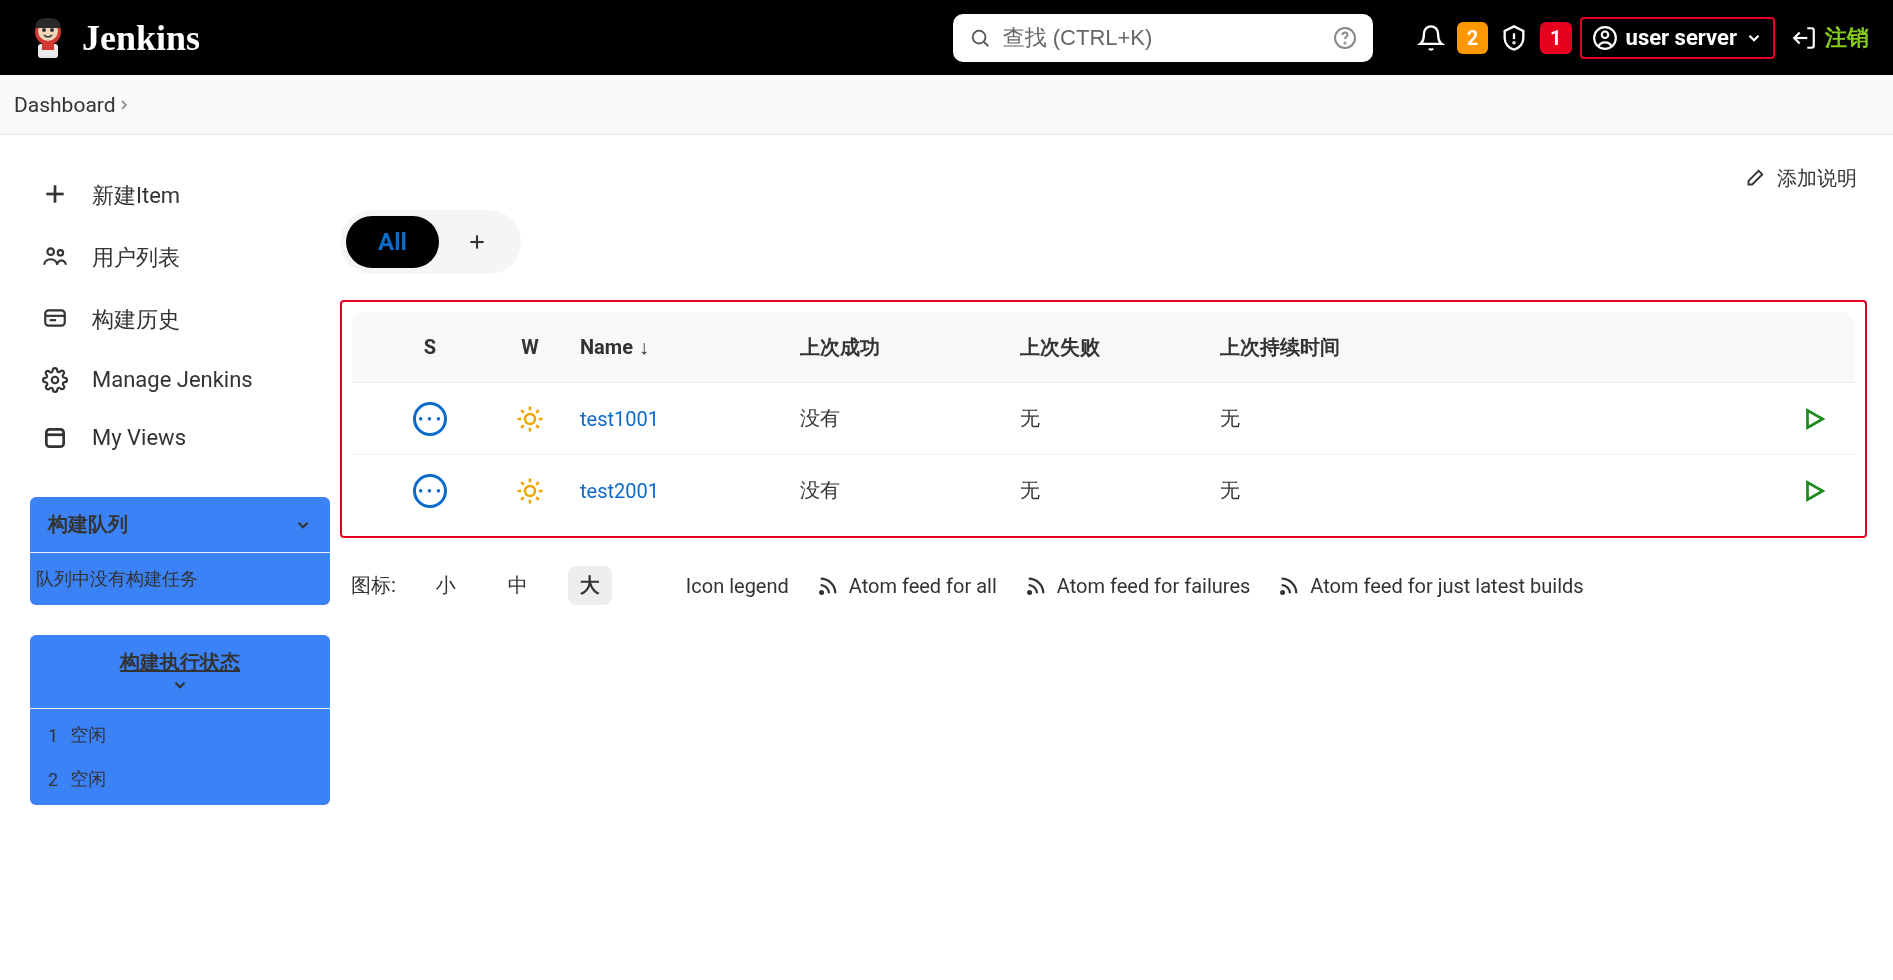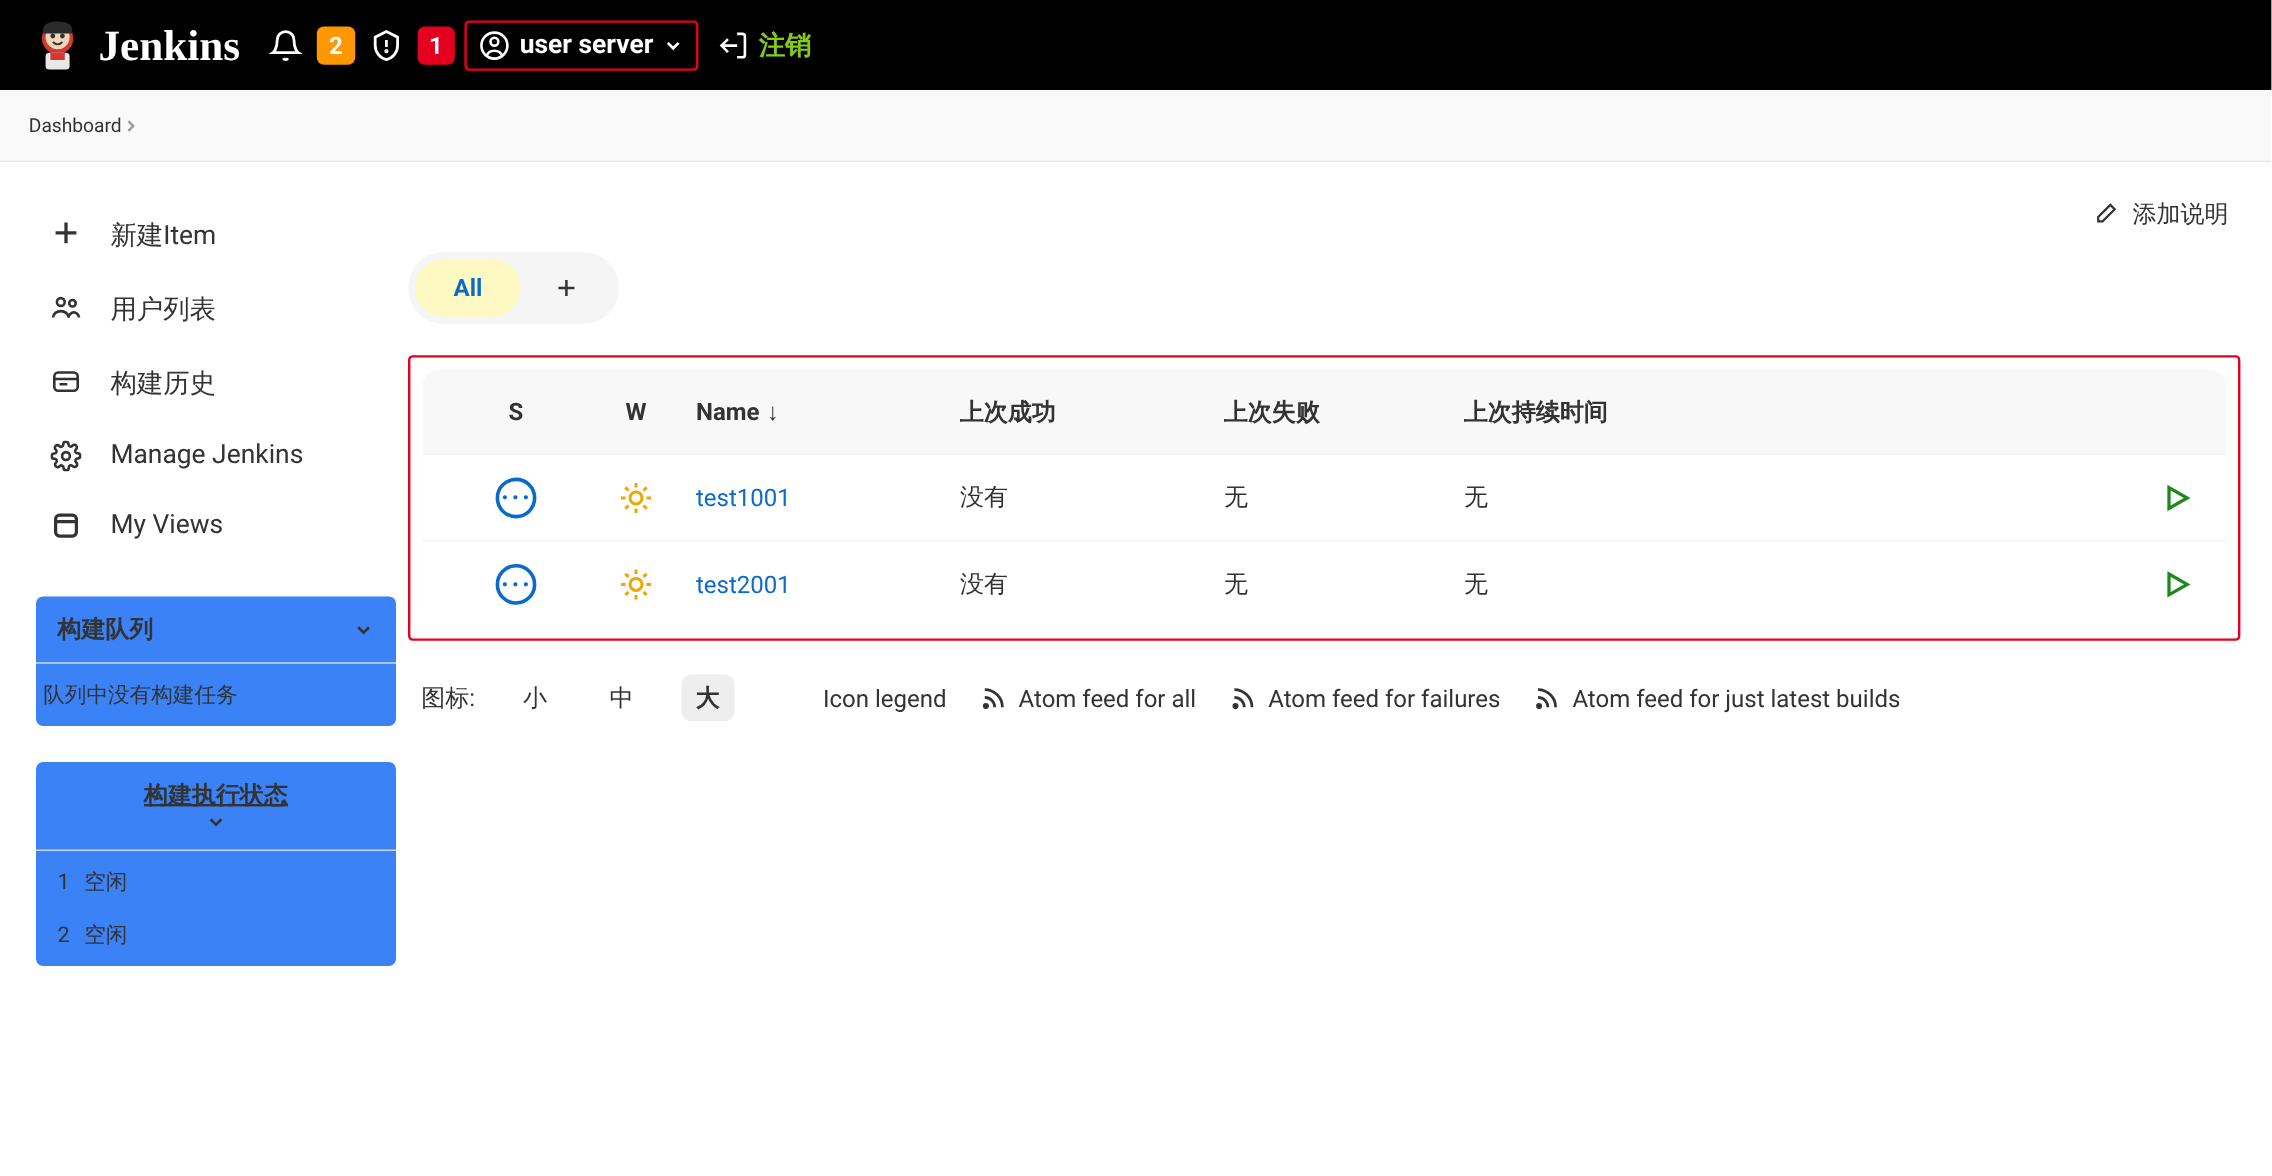--- a/index.html
+++ b/index.html
@@ -102,22 +102,22 @@
     margin-left: 8px;
   }
 
   
   .breadcrumb-bar {
     height: 60px;
     border-bottom: 1px solid #e5e5e5;
     background:#f9f9f9;
     display: flex;
     align-items: center;
-    padding: 0 24px;
-    font-size: 16px;
+    padding: 0 14px;
+    font-size: 21px;
   }
   .breadcrumb-bar a { color: #333; text-decoration: none; }
   .crumb-chevron { color: #999; }
 
   
   .page {
     display: flex;
   }
   .sidebar {
     width: 330px;
@@ -181,26 +181,26 @@
     display: flex;
     align-items: center;
     gap: 0;
     background: #f5f5f5;
     border-radius: 999px;
     padding: 6px;
     width: fit-content;
     margin-bottom: 26px;
   }
   .tab-all {
-    background: #fef9c3;
+    background: #000000;
     color: #0b6bcb;
     font-weight: 700;
     border-radius: 999px;
     padding: 12px 32px;
-    font-size: 20px;
+    font-size: 24px;
   }
   .tab-plus {
     padding: 12px 28px;
     color: #333;
     font-size: 24px;
     display:flex;
     align-items:center;
   }
 
   
@@ -281,20 +281,38 @@
         <circle cx="28" cy="16" r="2" fill="#333"></circle>
         <path d="M20 21 q4 4 8 0" stroke="#333" stroke-width="1.5" fill="none"></path>
         <path d="M12 14 q-2 -10 12 -10 q14 0 12 10" fill="#2b2b2b"></path>
         <rect x="14" y="30" width="20" height="14" rx="3" fill="#e8e8e8"></rect>
         <rect x="18" y="30" width="12" height="6" fill="#d33833"></rect>
       </svg>
     </span>
     <span>Jenkins</span>
   </div>
 
+  <div class="search-wrap">
+    <div class="search-box">
+      <span>
+        <svg width="22" height="22" viewBox="0 0 24 24" fill="none" stroke="#555" stroke-width="2">
+          <circle cx="11" cy="11" r="7"></circle>
+            <line x1="21" y1="21" x2="16.5" y2="16.5"></line>
+        </svg>
+      </span>
+      <input type="text" placeholder="查找 (CTRL+K)" style="">
+      <span>
+        <svg width="24" height="24" viewBox="0 0 24 24" fill="none" stroke="#888" stroke-width="2">
+          <circle cx="12" cy="12" r="10"></circle>
+          <path d="M9.5 9a2.5 2.5 0 015 0c0 1.5-2.5 2-2.5 4"></path>
+          <circle cx="12" cy="17" r="0.5" fill="#888"></circle>
+        </svg>
+      </span>
+    </div>
+  </div>
 
   <div class="header-actions">
     <span class="hdr-icon">
       <svg width="28" height="28" viewBox="0 0 24 24" fill="none" stroke="#fff" stroke-width="2">
         <path d="M18 8a6 6 0 00-12 0c0 7-3 9-3 9h18s-3-2-3-9"></path>
         <path d="M13.7 21a2 2 0 01-3.4 0"></path>
       </svg>
     </span>
     <span class="badge-orange">2</span>
 

